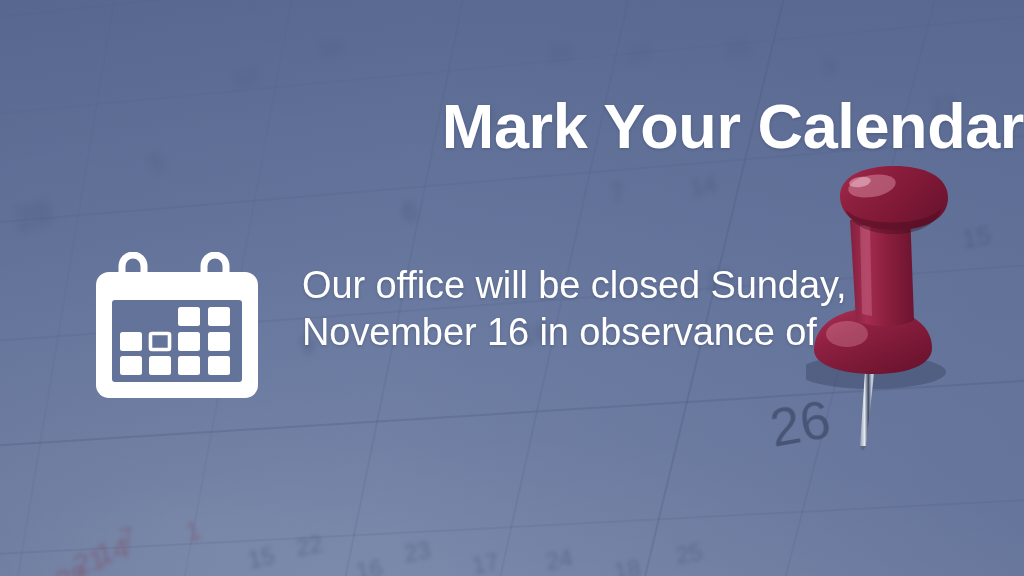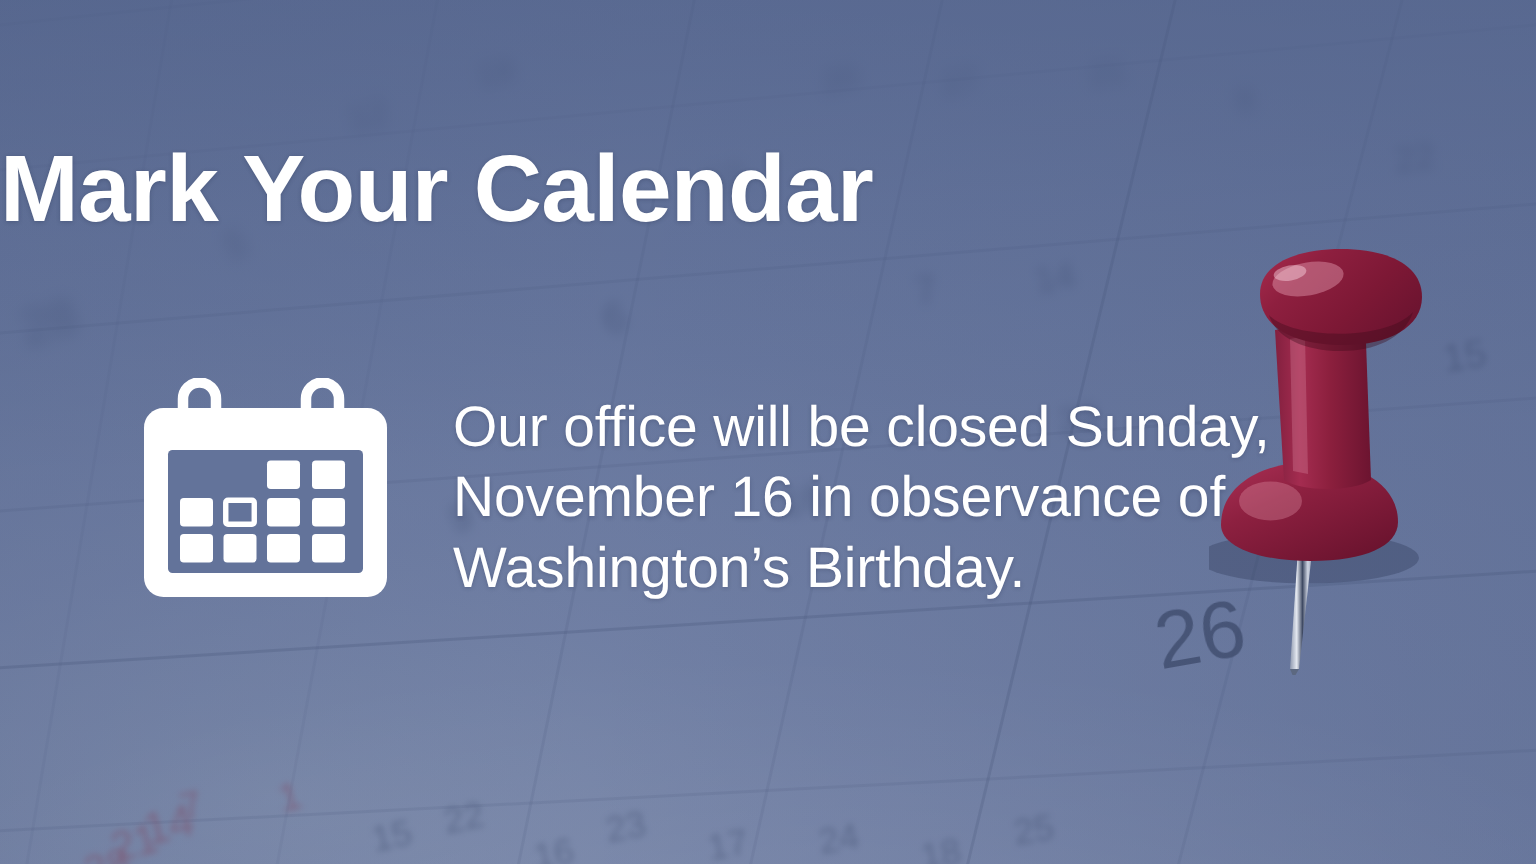--- a/index.html
+++ b/index.html
@@ -78,21 +78,21 @@
 
   
 
   .content { position: absolute; inset: 0; }
 
   #headline {
     position: absolute;
     top: 92px;
     left: 0;
     width: 1024px;
-    text-align: left;
+    text-align: right;
     color: #ffffff;
     font-family: "Liberation Sans", sans-serif;
     font-weight: 700;
     font-size: 63px;
     line-height: 68px;
     letter-spacing: -0.4px;
     text-shadow: 0 1px 3px rgba(30,40,70,0.28);
   }
 
   #body-copy {
@@ -222,21 +222,20 @@
           <rect x="114" y="104" width="22" height="19" rx="2.5"></rect>
         </g>
 
         <rect x="56.5" y="81.5" width="19" height="16" rx="1.5" fill="none" stroke="#ffffff" stroke-width="3.6"></rect>
       </svg>
     </div>
 
     <div id="body-copy">
         <div>Our office will be closed Sunday,</div>
         <div>November 16 in observance of</div>
-        <div>Washington’s Birthday.</div>
       </div>
 
     <div id="push-pin">
       <svg viewBox="0 0 170 290" xmlns="http://www.w3.org/2000/svg">
         <defs>
           <linearGradient id="capG" x1="0" y1="0" x2="1" y2="0.6">
             <stop offset="0%" stop-color="#a82c4e"></stop>
             <stop offset="32%" stop-color="#8e1f3f"></stop>
             <stop offset="70%" stop-color="#7d1835"></stop>
             <stop offset="100%" stop-color="#6d1430"></stop>

